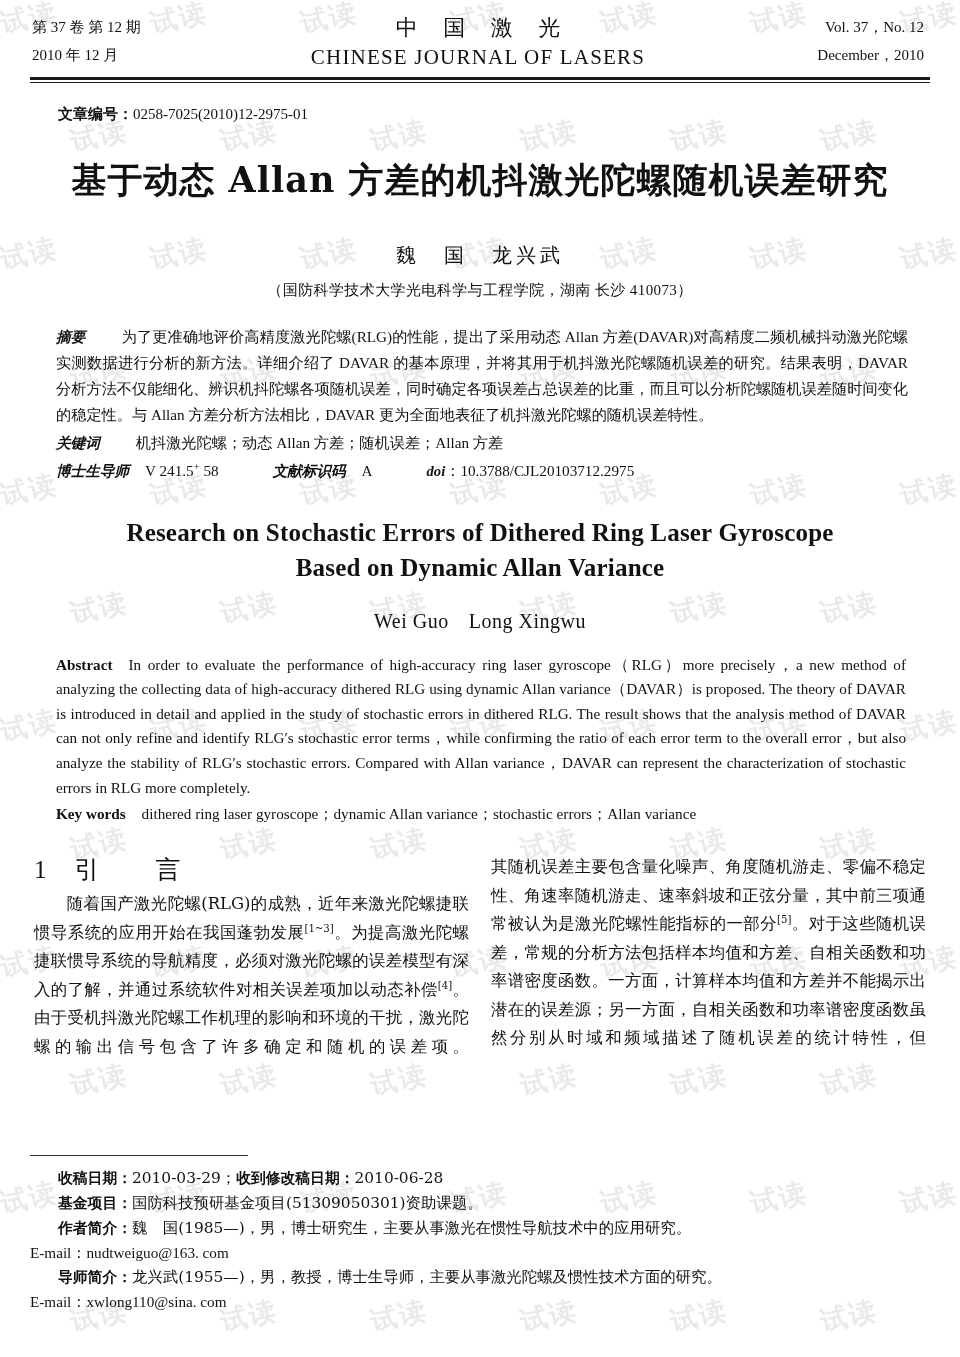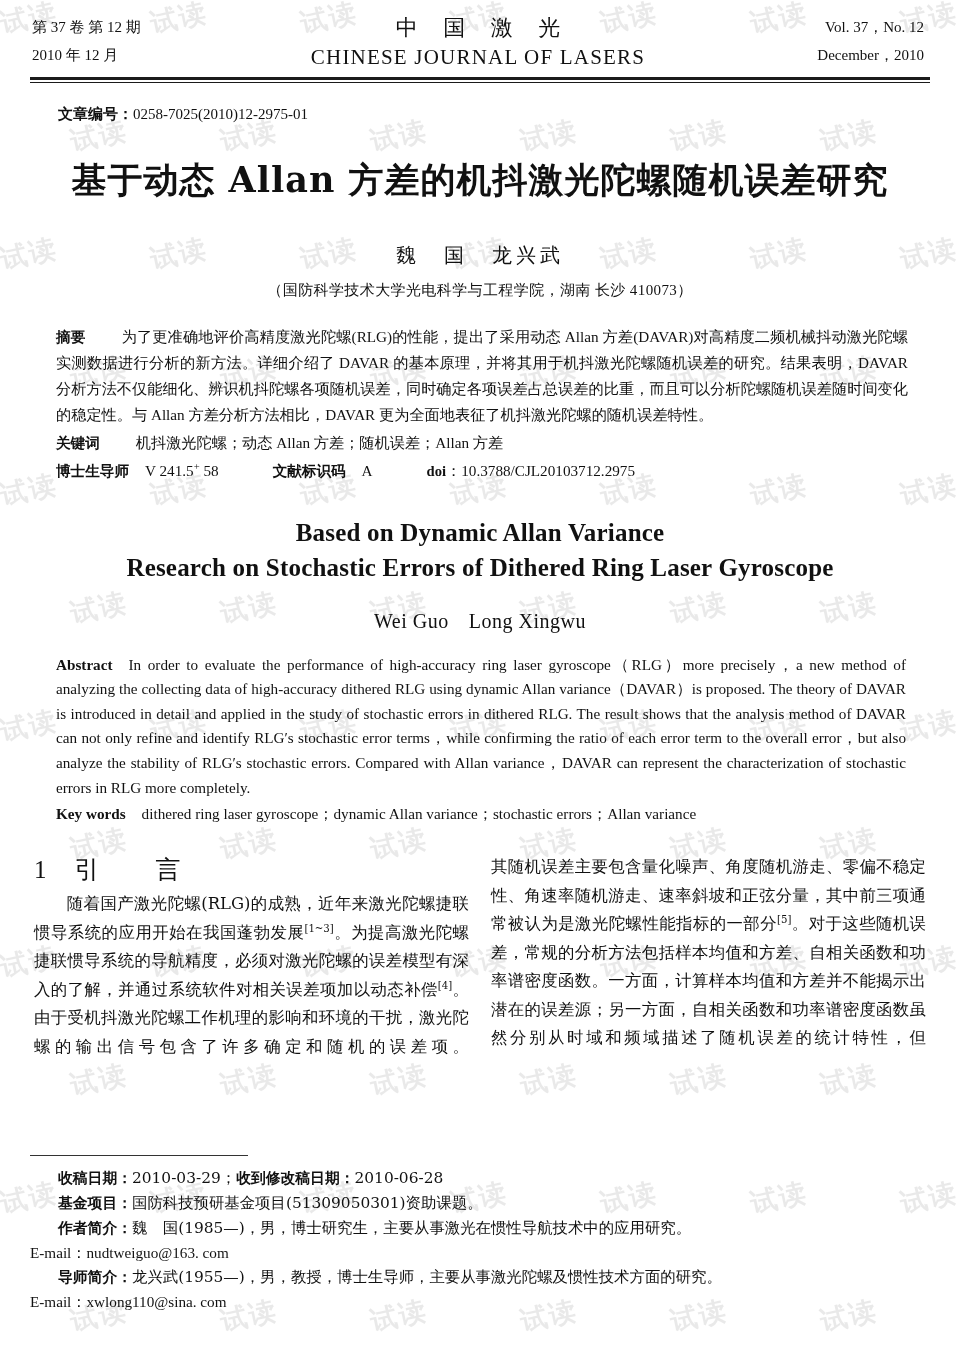--- a/index.html
+++ b/index.html
@@ -111,21 +111,21 @@
   }
 
   
   .cn-abs-block {
     margin-top: 24px;
     padding: 0 22px 0 26px;
     font-size: 15.2px;
     line-height: 1.72;
     text-align: justify;
   }
-  .lbl { font-weight: 700; font-family: "DejaVu Sans", sans-serif; font-size: 14.6px; }
+  .lbl { font-weight: 700; font-family: "DejaVu Sans", sans-serif; font-size: 14.6px; font-style: italic; }
   .cn-abs-body { text-indent: 0; }
   .cn-meta-line { margin-top: 2px; }
   .gap-s { display: inline-block; width: 16px; }
   .gap-m { display: inline-block; width: 36px; }
   .gap-l { display: inline-block; width: 54px; }
   sup.plus { font-size: 0.7em; vertical-align: super; }
 
   
   .en-title {
     text-align: center;
@@ -334,22 +334,22 @@
     <div class="cn-meta-line">
       <span class="lbl">关键词</span><span class="gap-m"></span><span>机抖激光陀螺；动态 Allan 方差；随机误差；Allan 方差</span>
     </div>
     <div class="cn-meta-line">
       <span class="lbl">博士生导师</span><span class="gap-s"></span><span>V 241.5</span><sup class="plus">+</sup>
       <span>58</span><span class="gap-l"></span><span class="lbl">文献标识码</span><span class="gap-s"></span><span>A</span><span class="gap-l"></span><span class="lbl" style="font-family:'Liberation Serif',serif;">doi</span>：<span>10.3788/CJL20103712.2975</span>
     </div>
   </div>
 
   <div class="en-title">
+    <div>Research on Stochastic Errors of Dithered Ring Laser Gyroscope</div>
     <div>Based on Dynamic Allan Variance</div>
-    <div>Research on Stochastic Errors of Dithered Ring Laser Gyroscope</div>
   </div>
   <div class="en-authors">
     <span>Wei Guo</span><span class="sep"></span><span>Long Xingwu</span>
   </div>
 
   <div class="en-abs">
     <div>
       <span class="lbl2">Abstract</span><span class="gap-s"></span><span>In order to evaluate the performance of high-accuracy ring laser gyroscope（RLG）more precisely，a new method of analyzing the collecting data of high-accuracy dithered RLG using dynamic Allan variance（DAVAR）is proposed. The theory of DAVAR is introduced in detail and applied in the study of stochastic errors in dithered RLG. The result shows that the analysis method of DAVAR can not only refine and identify RLG′s stochastic error terms，while confirming the ratio of each error term to the overall error，but also analyze the stability of RLG′s stochastic errors. Compared with Allan variance，DAVAR can represent the characterization of stochastic errors in RLG more completely.</span>
     </div>
     <div class="en-kw">

